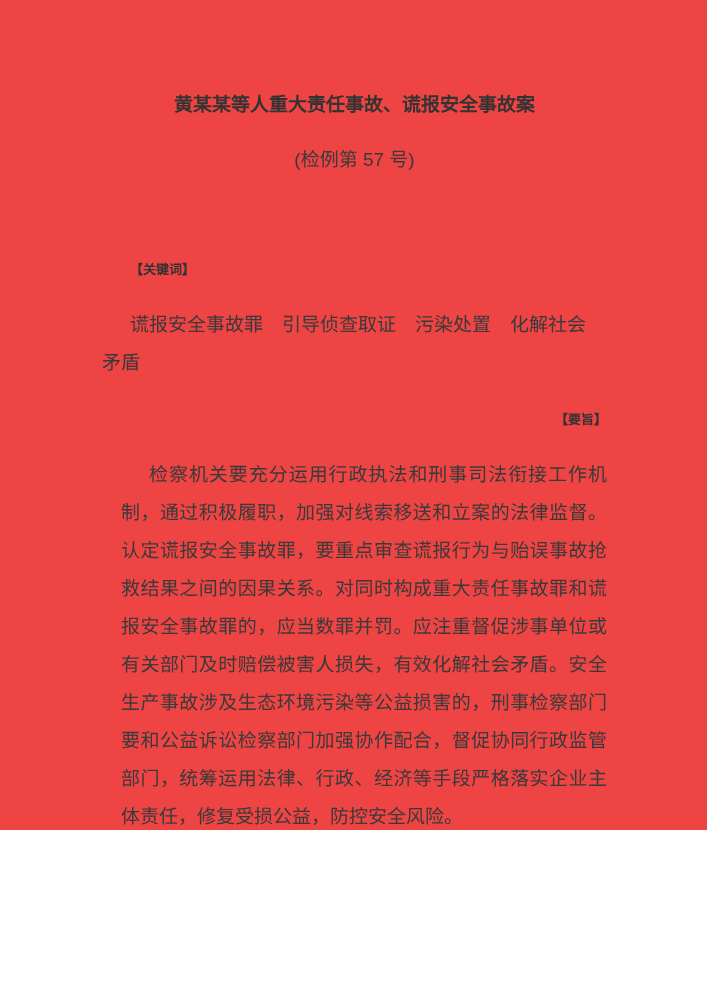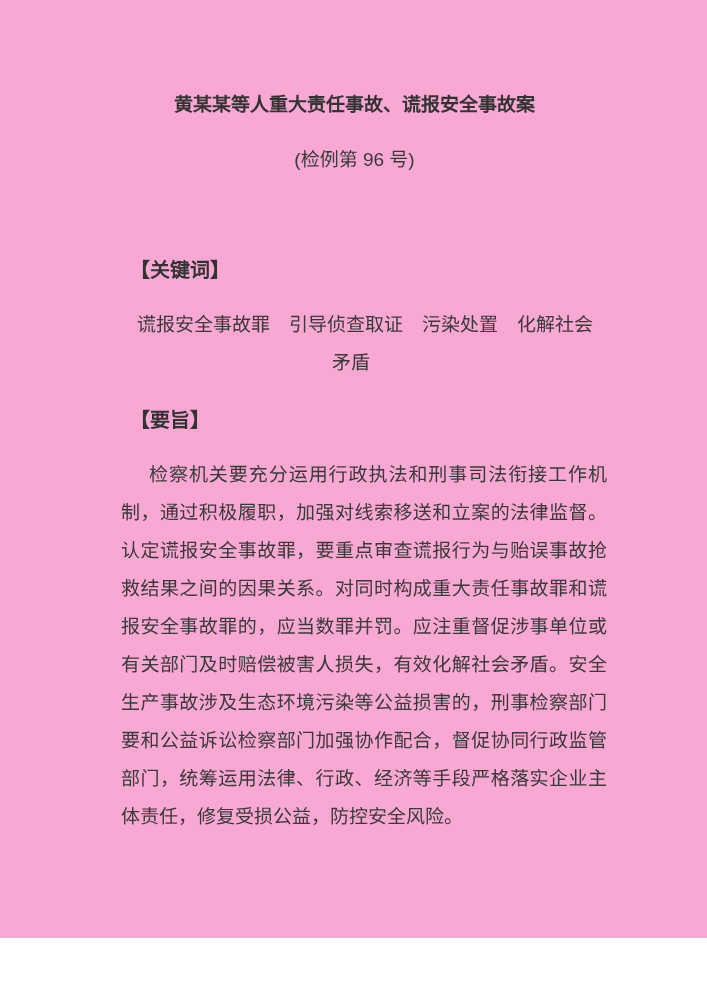--- a/index.html
+++ b/index.html
@@ -8,73 +8,73 @@
     background: #ffffff;
   }
   body {
     width: 707px;
     height: 999px;
     overflow: hidden;
   }
   .page {
     box-sizing: border-box;
     width: 707px;
-    height: 938px;
+    height: 830px;
     padding: 86px 100px 0 102px;
-    background: #f9a8d4;
+    background: #ef4444;
     font-family: "Liberation Sans", "DejaVu Sans", sans-serif;
     font-size: 19px;
     line-height: 38px;
     color: #3a3a3a;
     overflow: hidden;
   }
   .doc-title {
     margin: 0;
     font-size: 19px;
     font-weight: 700;
     line-height: 38px;
     text-align: center;
     color: #333333;
   }
   .case-number {
     margin-top: 17px;
     text-align: center;
   }
   .sec-heading {
     margin: 0;
-    font-size: 20px;
+    font-size: 13px;
     font-weight: 700;
     line-height: 38px;
     text-indent: 28px;
     color: #333333;
   }
   .mt-kw { margin-top: 72px; }
-  .mt-yz { margin-top: 19px; }
+  .mt-yz { margin-top: 19px; text-align: right; }
   .mt-jb { margin-top: 10px; }
   .para {
     margin: 17px 0 0 0;
     text-indent: 28px;
   }
   .keywords {
-    text-align: center;
+    text-align: left;
     padding-right: 7px;
   }
   .body-justify {
     text-align: justify;
     margin-left: 19px;
   }
 </style>
 </head>
 <body>
 
 <div class="page">
 
   <h1 class="doc-title">黄某某等人重大责任事故、谎报安全事故案</h1>
 
-  <div class="case-number">(检例第 96 号)</div>
+  <div class="case-number">(检例第 57 号)</div>
 
   <h2 class="sec-heading mt-kw">【关键词】</h2>
 
   <p class="para keywords">谎报安全事故罪　引导侦查取证　污染处置　化解社会矛盾</p>
 
   <h2 class="sec-heading mt-yz">【要旨】</h2>
 
   <p class="para body-justify">检察机关要充分运用行政执法和刑事司法衔接工作机制，通过积极履职，加强对线索移送和立案的法律监督。认定谎报安全事故罪，要重点审查谎报行为与贻误事故抢救结果之间的因果关系。对同时构成重大责任事故罪和谎报安全事故罪的，应当数罪并罚。应注重督促涉事单位或有关部门及时赔偿被害人损失，有效化解社会矛盾。安全生产事故涉及生态环境污染等公益损害的，刑事检察部门要和公益诉讼检察部门加强协作配合，督促协同行政监管部门，统筹运用法律、行政、经济等手段严格落实企业主体责任，修复受损公益，防控安全风险。</p>
 
 

